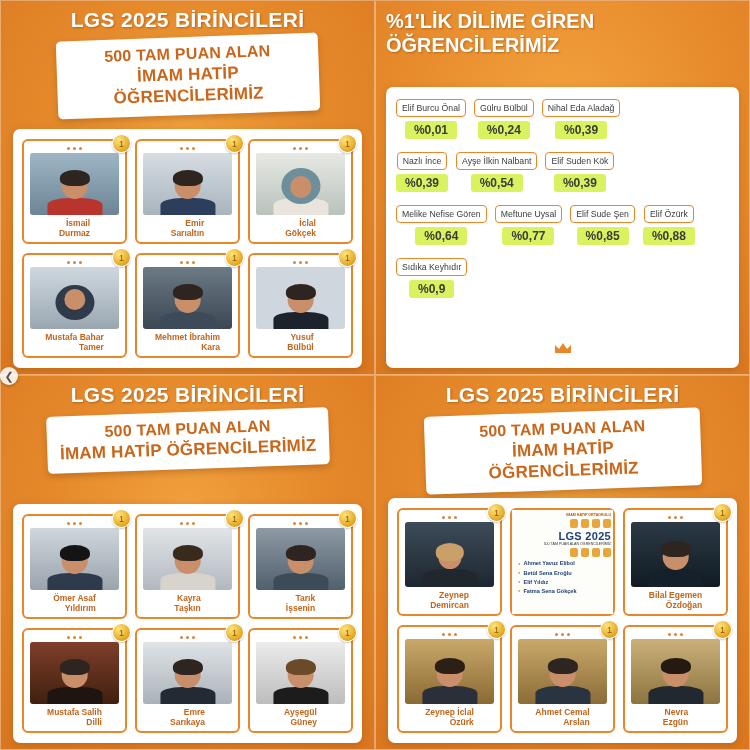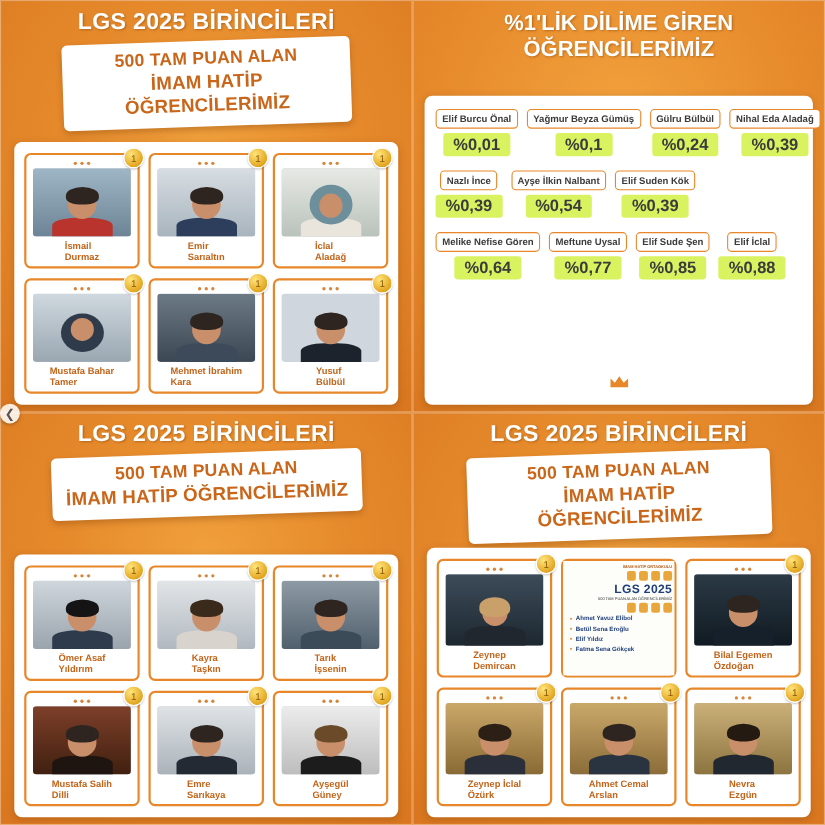--- a/index.html
+++ b/index.html
@@ -94,21 +94,21 @@
     border-radius: 3px;
     background: #cfd6dd;
     position: relative;
     overflow: hidden;
     min-height: 52px;
   }
   .name {
     font-size: 8.5px;
     font-weight: bold;
     color: #c2651b;
-    text-align: left;
+    text-align: right;
     line-height: 1.18;
     padding: 3px 2px 4px;
   }
   .medal {
     position: absolute;
     top: -7px; right: -6px;
     width: 19px; height: 19px;
     border-radius: 50%;
     background: radial-gradient(circle at 35% 30%, #ffe47a, #e3a621 70%, #c98a12);
     border: 1.5px solid #fff;
@@ -137,47 +137,47 @@
     border-radius: 40% 40% 0 0;
   }
   .pr .scarf {
     position:absolute; left:50%; transform:translateX(-50%);
     bottom: 16%; width: 44%; padding-top:40%;
     border-radius: 50%;
   }
 
   
   .p2-title {
-    text-align:center; color:#fff; font-weight:bold;
+    color:#fff; font-weight:bold;
     font-size: 20px; line-height:1.2;
     padding: 8px 10px 0;
     text-shadow: 1px 1px 2px rgba(120,60,0,0.45);
   }
   .p2-board {
     position:absolute; left: 10px; right: 10px; top: 86px; bottom: 6px;
     background:#fff; border-radius: 7px;
     box-shadow: 0 2px 7px rgba(100,50,0,0.25);
     padding: 12px 10px;
   }
   .row2 { display:flex; gap: 8px; margin-bottom: 13px; justify-content: flex-start; }
   .cellbox { display:flex; flex-direction:column; align-items:center; gap:4px; }
   .nm {
     border: 1.4px solid #e8872a;
     border-radius: 4px;
     font-size: 8.7px;
-    font-weight: bold;
+    font-weight: normal;
     color: #3b3b3b;
     padding: 3px 5px;
     white-space: nowrap;
     background:#fff;
   }
   .pct {
     background: #d9f25f;
     border-radius: 3px;
-    font-size: 15px;
+    font-size: 12px;
     font-weight: bold;
     color: #3b3b3b;
     padding: 2px 9px;
   }
   .p2-logo {
     position:absolute; bottom: 8px; left: 50%; transform: translateX(-50%);
     color:#e8872a; font-size: 16px;
   }
 
   
@@ -268,21 +268,21 @@
         <div class="photo">
           <div class="pr">
               <div class="bg" style="background:linear-gradient(#e7e9e4,#b9c2bb)"></div>
           <div class="body" style="background:#e9e4dc"></div>
               <div class="head"></div>
           <div class="scarf" style="background:#6d8f9c; bottom:18%;"></div>
           <div class="head" style="bottom:28%; width:24%; padding-top:24%;"></div>
             </div>
         </div>
         <div class="name">
-          <span>İclal</span><br><span>Aladağ</span>
+          <span>İclal</span><br><span>Gökçek</span>
         </div>
       </div>
 
       <div class="card">
         <div class="medal">1</div>
         <div class="dots">
             <i></i>
             <i></i>
             <i></i>
           </div>
@@ -347,24 +347,20 @@
       <div>ÖĞRENCİLERİMİZ</div>
     </div>
     <div class="p2-board">
 
       <div class="row2">
         <div class="cellbox">
           <div class="nm">Elif Burcu Önal</div>
           <div class="pct">%0,01</div>
         </div>
         <div class="cellbox">
-          <div class="nm">Yağmur Beyza Gümüş</div>
-          <div class="pct">%0,1</div>
-        </div>
-        <div class="cellbox">
           <div class="nm">Gülru Bülbül</div>
           <div class="pct">%0,24</div>
         </div>
         <div class="cellbox">
           <div class="nm">Nihal Eda Aladağ</div>
           <div class="pct">%0,39</div>
         </div>
       </div>
 
       <div class="row2">
@@ -389,25 +385,31 @@
         </div>
         <div class="cellbox">
           <div class="nm">Meftune Uysal</div>
           <div class="pct">%0,77</div>
         </div>
         <div class="cellbox">
           <div class="nm">Elif Sude Şen</div>
           <div class="pct">%0,85</div>
         </div>
         <div class="cellbox">
-          <div class="nm">Elif İclal</div>
+          <div class="nm">Elif Özürk</div>
           <div class="pct">%0,88</div>
         </div>
       </div>
 
+      <div class="row2">
+        <div class="cellbox">
+          <div class="nm">Sıdıka Keyhıdır</div>
+          <div class="pct">%0,9</div>
+        </div>
+      </div>
 
       <div class="p2-logo">
         <svg width="20" height="16" viewBox="0 0 20 16">
           <path d="M2 13 L2 5 L6 9 L10 3 L14 9 L18 5 L18 13 Z" fill="#e8872a"></path>
         </svg>
       </div>
     </div>
   </div>
 
   <div class="panel p3">

